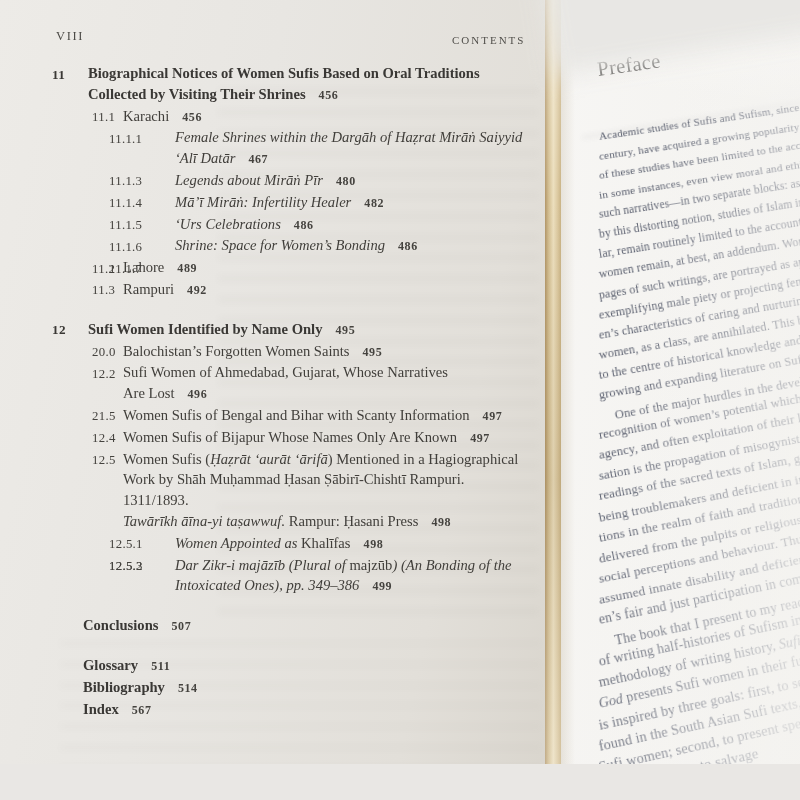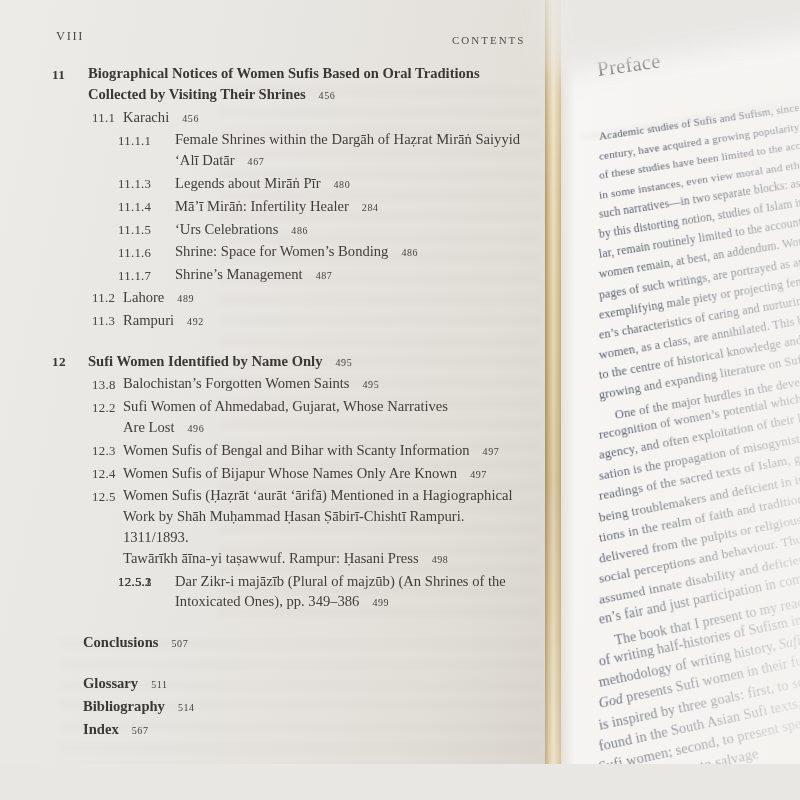--- a/index.html
+++ b/index.html
@@ -22,24 +22,24 @@
     letter-spacing:2px;color:#514f4b;}
 
   .toc{position:absolute;left:52px;top:63px;width:478px;font-size:14.6px;
     line-height:20.8px;color:#403e3a;}
   .row{position:relative;}
   .row .num{position:absolute;font-size:12.8px;top:1.5px;color:#44423e;letter-spacing:.3px;}
   .chapter .num{left:0;font-weight:bold;font-size:13.2px;color:#3a3835;text-align:right;}
   .chapter .txt{display:block;margin-left:36px;font-weight:bold;color:#3a3835;}
   .l1 .num{left:40px;}
   .l1 .txt{display:block;margin-left:71px;}
-  .l2 .num{left:66px;}
+  .l2 .num{left:57px;}
   .l2 .txt{display:block;margin-left:123px;}
-  .txt .i{}
-  .pg{margin-left:13px;font-size:10px;color:#45433f;letter-spacing:.6px;font-weight:normal;}
+  .txt .i{font-style:italic;}
+  .pg{margin-left:13px;font-size:12px;color:#45433f;letter-spacing:.6px;font-weight:bold;}
   .gap{margin-top:18px;}
   .bm{position:relative;margin-left:31px;font-weight:bold;color:#3a3835;}
 
   
   .page-edge{position:absolute;left:545px;top:0;width:16px;height:800px;
     background:linear-gradient(90deg,#b29668 0%,#d2bd90 22%,#ecdfbe 52%,#dbc89f 80%,#c9b385 100%);}
   .page-edge:after{content:"";position:absolute;inset:0;
     background:linear-gradient(180deg,rgba(255,255,255,.35) 0%,rgba(255,255,255,0) 25%,rgba(120,95,55,.12) 60%,rgba(255,255,255,.25) 100%);}
 
   
@@ -89,75 +89,75 @@
         <div class="row l2">
           <span class="num">11.1.1</span>
           <span class="txt"><span class="i">Female Shrines within the Dargāh of Haẓrat Mirāṅ Saiyyid</span><br><span class="i">‘Alī Datār</span><span class="pg">467</span></span>
         </div>
         <div class="row l2">
           <span class="num">11.1.3</span>
           <span class="txt"><span class="i">Legends about Mirāṅ Pīr</span><span class="pg">480</span></span>
         </div>
         <div class="row l2">
           <span class="num">11.1.4</span>
-          <span class="txt"><span class="i">Mā’ī Mirāṅ: Infertility Healer</span><span class="pg">284</span></span>
+          <span class="txt"><span class="i">Mā’ī Mirāṅ: Infertility Healer</span><span class="pg">482</span></span>
         </div>
         <div class="row l2">
           <span class="num">11.1.5</span>
           <span class="txt"><span class="i">‘Urs Celebrations</span><span class="pg">486</span></span>
         </div>
         <div class="row l2">
           <span class="num">11.1.6</span>
           <span class="txt"><span class="i">Shrine: Space for Women’s Bonding</span><span class="pg">486</span></span>
         </div>
         <div class="row l2">
           <span class="num">11.1.7</span>
-          <span class="txt"><span class="i">Shrine’s Management</span><span class="pg">487</span></span>
         </div>
         <div class="row l1">
           <span class="num">11.2</span>
           <span class="txt"><span>Lahore</span><span class="pg">489</span></span>
         </div>
         <div class="row l1">
           <span class="num">11.3</span>
           <span class="txt"><span>Rampuri</span><span class="pg">492</span></span>
         </div>
         <div class="row chapter gap">
           <span class="num">12</span>
           <span class="txt"><span>Sufi Women Identified by Name Only</span><span class="pg">495</span></span>
         </div>
         <div class="row l1">
-          <span class="num">13.8</span>
+          <span class="num">20.0</span>
           <span class="txt"><span>Balochistan’s Forgotten Women Saints</span><span class="pg">495</span></span>
         </div>
         <div class="row l1">
           <span class="num">12.2</span>
           <span class="txt"><span>Sufi Women of Ahmedabad, Gujarat, Whose Narratives</span><br><span>Are Lost</span><span class="pg">496</span></span>
         </div>
         <div class="row l1">
-          <span class="num">12.3</span>
+          <span class="num">21.5</span>
           <span class="txt"><span>Women Sufis of Bengal and Bihar with Scanty Information</span><span class="pg">497</span></span>
         </div>
         <div class="row l1">
           <span class="num">12.4</span>
           <span class="txt"><span>Women Sufis of Bijapur Whose Names Only Are Known</span><span class="pg">497</span></span>
         </div>
         <div class="row l1">
           <span class="num">12.5</span>
           <span class="txt"><span>Women Sufis (</span><span class="i">Ḥaẓrāt ‘aurāt ‘ārifā</span><span>) Mentioned in a Hagiographical</span><br><span>Work by Shāh Muḥammad Ḥasan Ṣābirī-Chishtī Rampuri. 1311/1893.</span><br><span class="i">Tawārīkh āīna-yi taṣawwuf.</span><span> Rampur: Ḥasani Press</span><span class="pg">498</span></span>
         </div>
         <div class="row l2">
           <span class="num">12.5.1</span>
+          <span class="txt"><span class="i">Women Appointed as </span><span>Khalīfas</span><span class="pg">498</span></span>
         </div>
         <div class="row l2">
           <span class="num">12.5.2</span>
         </div>
         <div class="row l2">
           <span class="num">12.5.3</span>
-          <span class="txt"><span class="i">Dar Zikr-i majāzīb (Plural of </span><span>majzūb</span><span class="i">) (</span><span class="i">An Shrines of the</span><br><span class="i">Intoxicated Ones), pp. 349–386</span><span class="pg">499</span></span>
+          <span class="txt"><span class="i">Dar Zikr-i majāzīb (Plural of </span><span>majzūb</span><span class="i">) (</span><span class="i">An Bonding of the</span><br><span class="i">Intoxicated Ones), pp. 349–386</span><span class="pg">499</span></span>
         </div>
         <div class="row bm gap"><span>Conclusions</span><span class="pg">507</span></div>
         <div class="row bm gap"><span>Glossary</span><span class="pg">511</span></div>
         <div class="row bm"><span>Bibliography</span><span class="pg">514</span></div>
         <div class="row bm"><span>Index</span><span class="pg">567</span></div>
       </div>
   </div>
 
   <div class="page-edge"></div>
 

